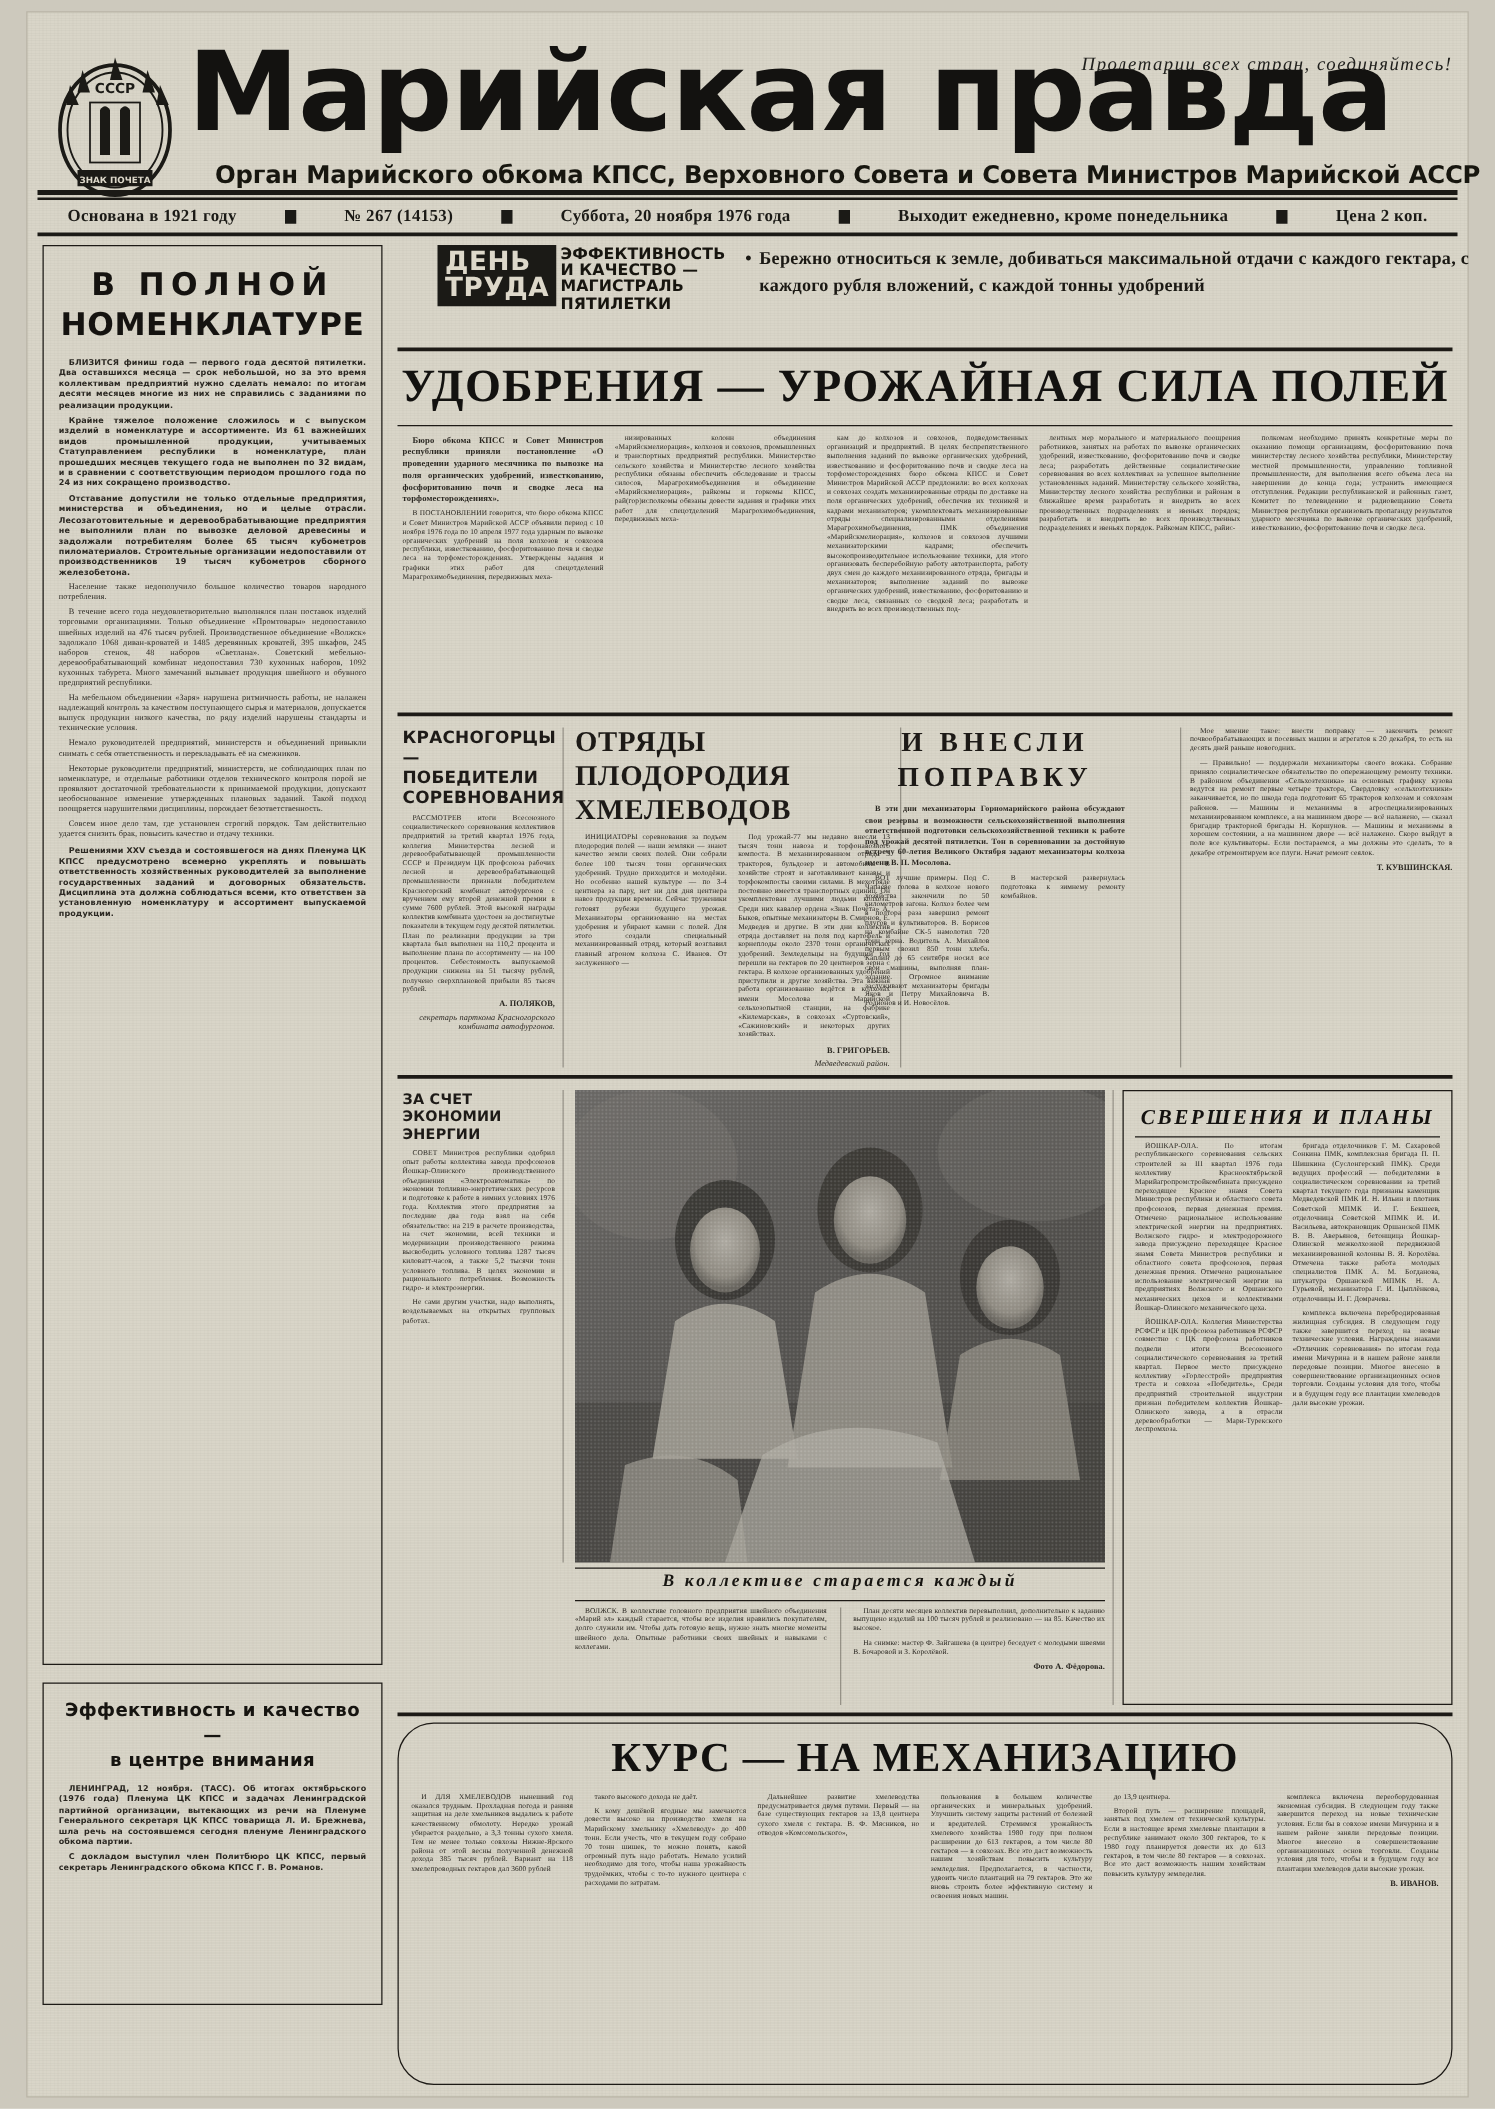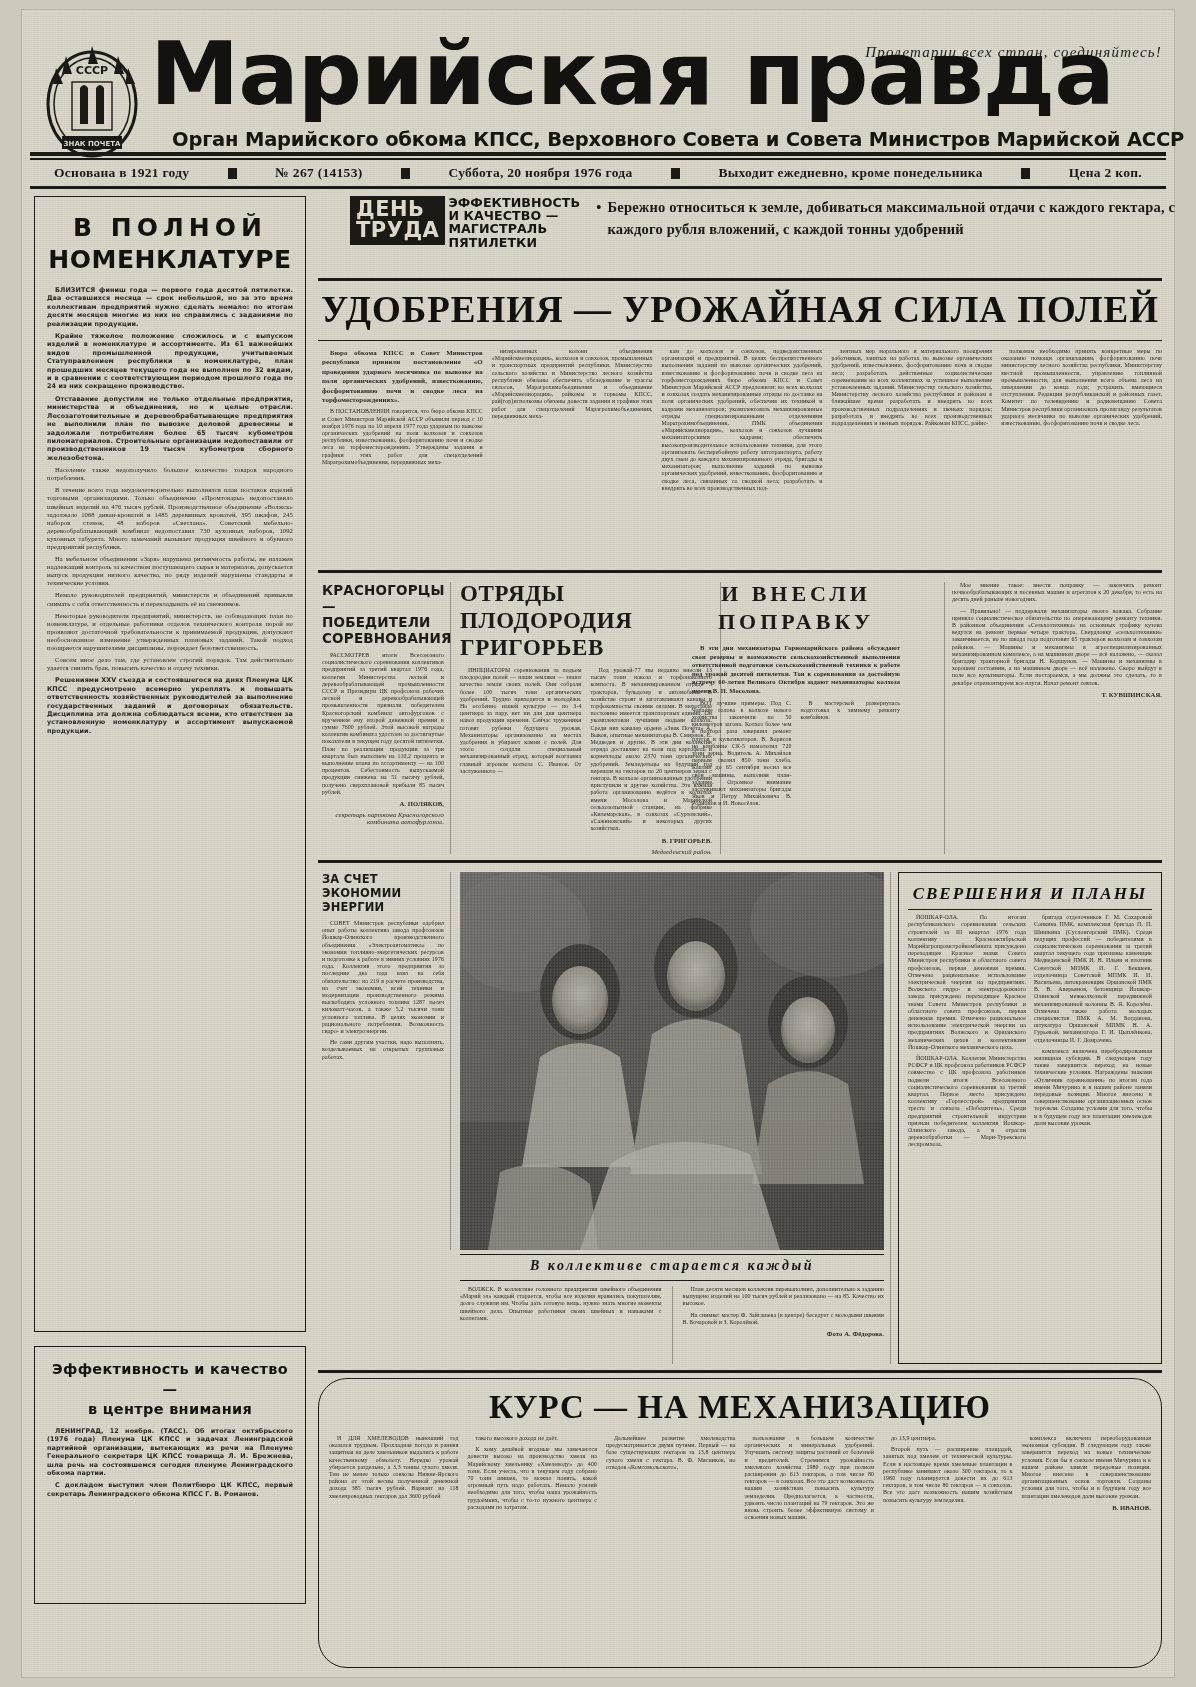--- a/index.html
+++ b/index.html
@@ -265,21 +265,21 @@
       <p>РАССМОТРЕВ итоги Всесоюзного социалистического соревнования коллективов предприятий за третий квартал 1976 года, коллегия Министерства лесной и деревообрабатывающей промышленности СССР и Президиум ЦК профсоюза рабочих лесной и деревообрабатывающей промышленности признали победителем Красногорский комбинат автофургонов с вручением ему второй денежной премии в сумме 7600 рублей. Этой высокой награды коллектив комбината удостоен за достигнутые показатели в текущем году десятой пятилетки. План по реализации продукции за три квартала был выполнен на 110,2 процента и выполнение плана по ассортименту — на 100 процентов. Себестоимость выпускаемой продукции снижена на 51 тысячу рублей, получено сверхплановой прибыли 85 тысяч рублей.</p>
       <p class="sig">А. ПОЛЯКОВ,</p>
       <p class="sig" style="font-weight:normal;font-style:italic;">секретарь парткома Красногорского комбината автофургонов.</p>
     </div>
   </div>
 
   <div class="vline" style="left:428px;top:572px;height:272px;"></div>
 
   <div style="position:absolute;left:438px;top:570px;width:252px;height:272px;">
     <div class="hd-otryady">ОТРЯДЫ ПЛОДОРОДИЯ</div>
-    <div class="hd-otryady" style="margin-bottom:6px;">ГРИГОРЬЕВ</div>
+    <div class="hd-otryady" style="margin-bottom:6px;">ХМЕЛЕВОДОВ</div>
     <div style="display:flex;gap:9px;">
       <div style="flex:1;" class="col-text micro">
         <p>ИНИЦИАТОРЫ соревнования за подъем плодородия полей — наши земляки — знают качество земли своих полей. Они собрали более 100 тысяч тонн органических удобрений. Трудно приходится и молодёжи. Но особенно нашей культуре — по 3-4 центнера за пару, нет ни для дня центнера навоз продукции времени. Сейчас труженики готовят рубежи будущего урожая. Механизаторы организованно на местах удобрения и убирают камни с полей. Для этого создали специальный механизированный отряд, который возглавил главный агроном колхоза С. Иванов. От заслуженного —</p>
       </div>
       <div style="flex:1;" class="col-text micro">
         <p>Под урожай-77 мы недавно внесли 13 тысяч тонн навоза и торфонавозного компоста. В механизированном отряде 5 тракторов, бульдозер и автомобиль. В хозяйстве строят и заготавливают канавы и торфокомпосты своими силами. В мехотряде постоянно имеется транспортных единиц. Он укомплектован лучшими людьми колхоза. Среди них кавалер ордена «Знак Почёта» А. Быков, опытные механизаторы В. Смирнов, Е. Медведев и другие. В эти дни коллектив отряда доставляет на поля под картофель и корнеплоды около 2370 тонн органических удобрений. Земледельцы на будущий год перешли на гектаров по 20 центнеров зерна с гектара. В колхозе организованных удобрений приступили и другие хозяйства. Эта важная работа организованно ведётся в колхозах имени Мосолова и Марийской сельхозопытной станции, на фабрике «Килемарская», в совхозах «Суртовский», «Сажиновский» и некоторых других хозяйствах.</p>
         <p class="sig">В. ГРИГОРЬЕВ.</p>
         <p class="sig" style="font-weight:normal;font-style:italic;">Медведевский район.</p>
       </div>
     </div>

